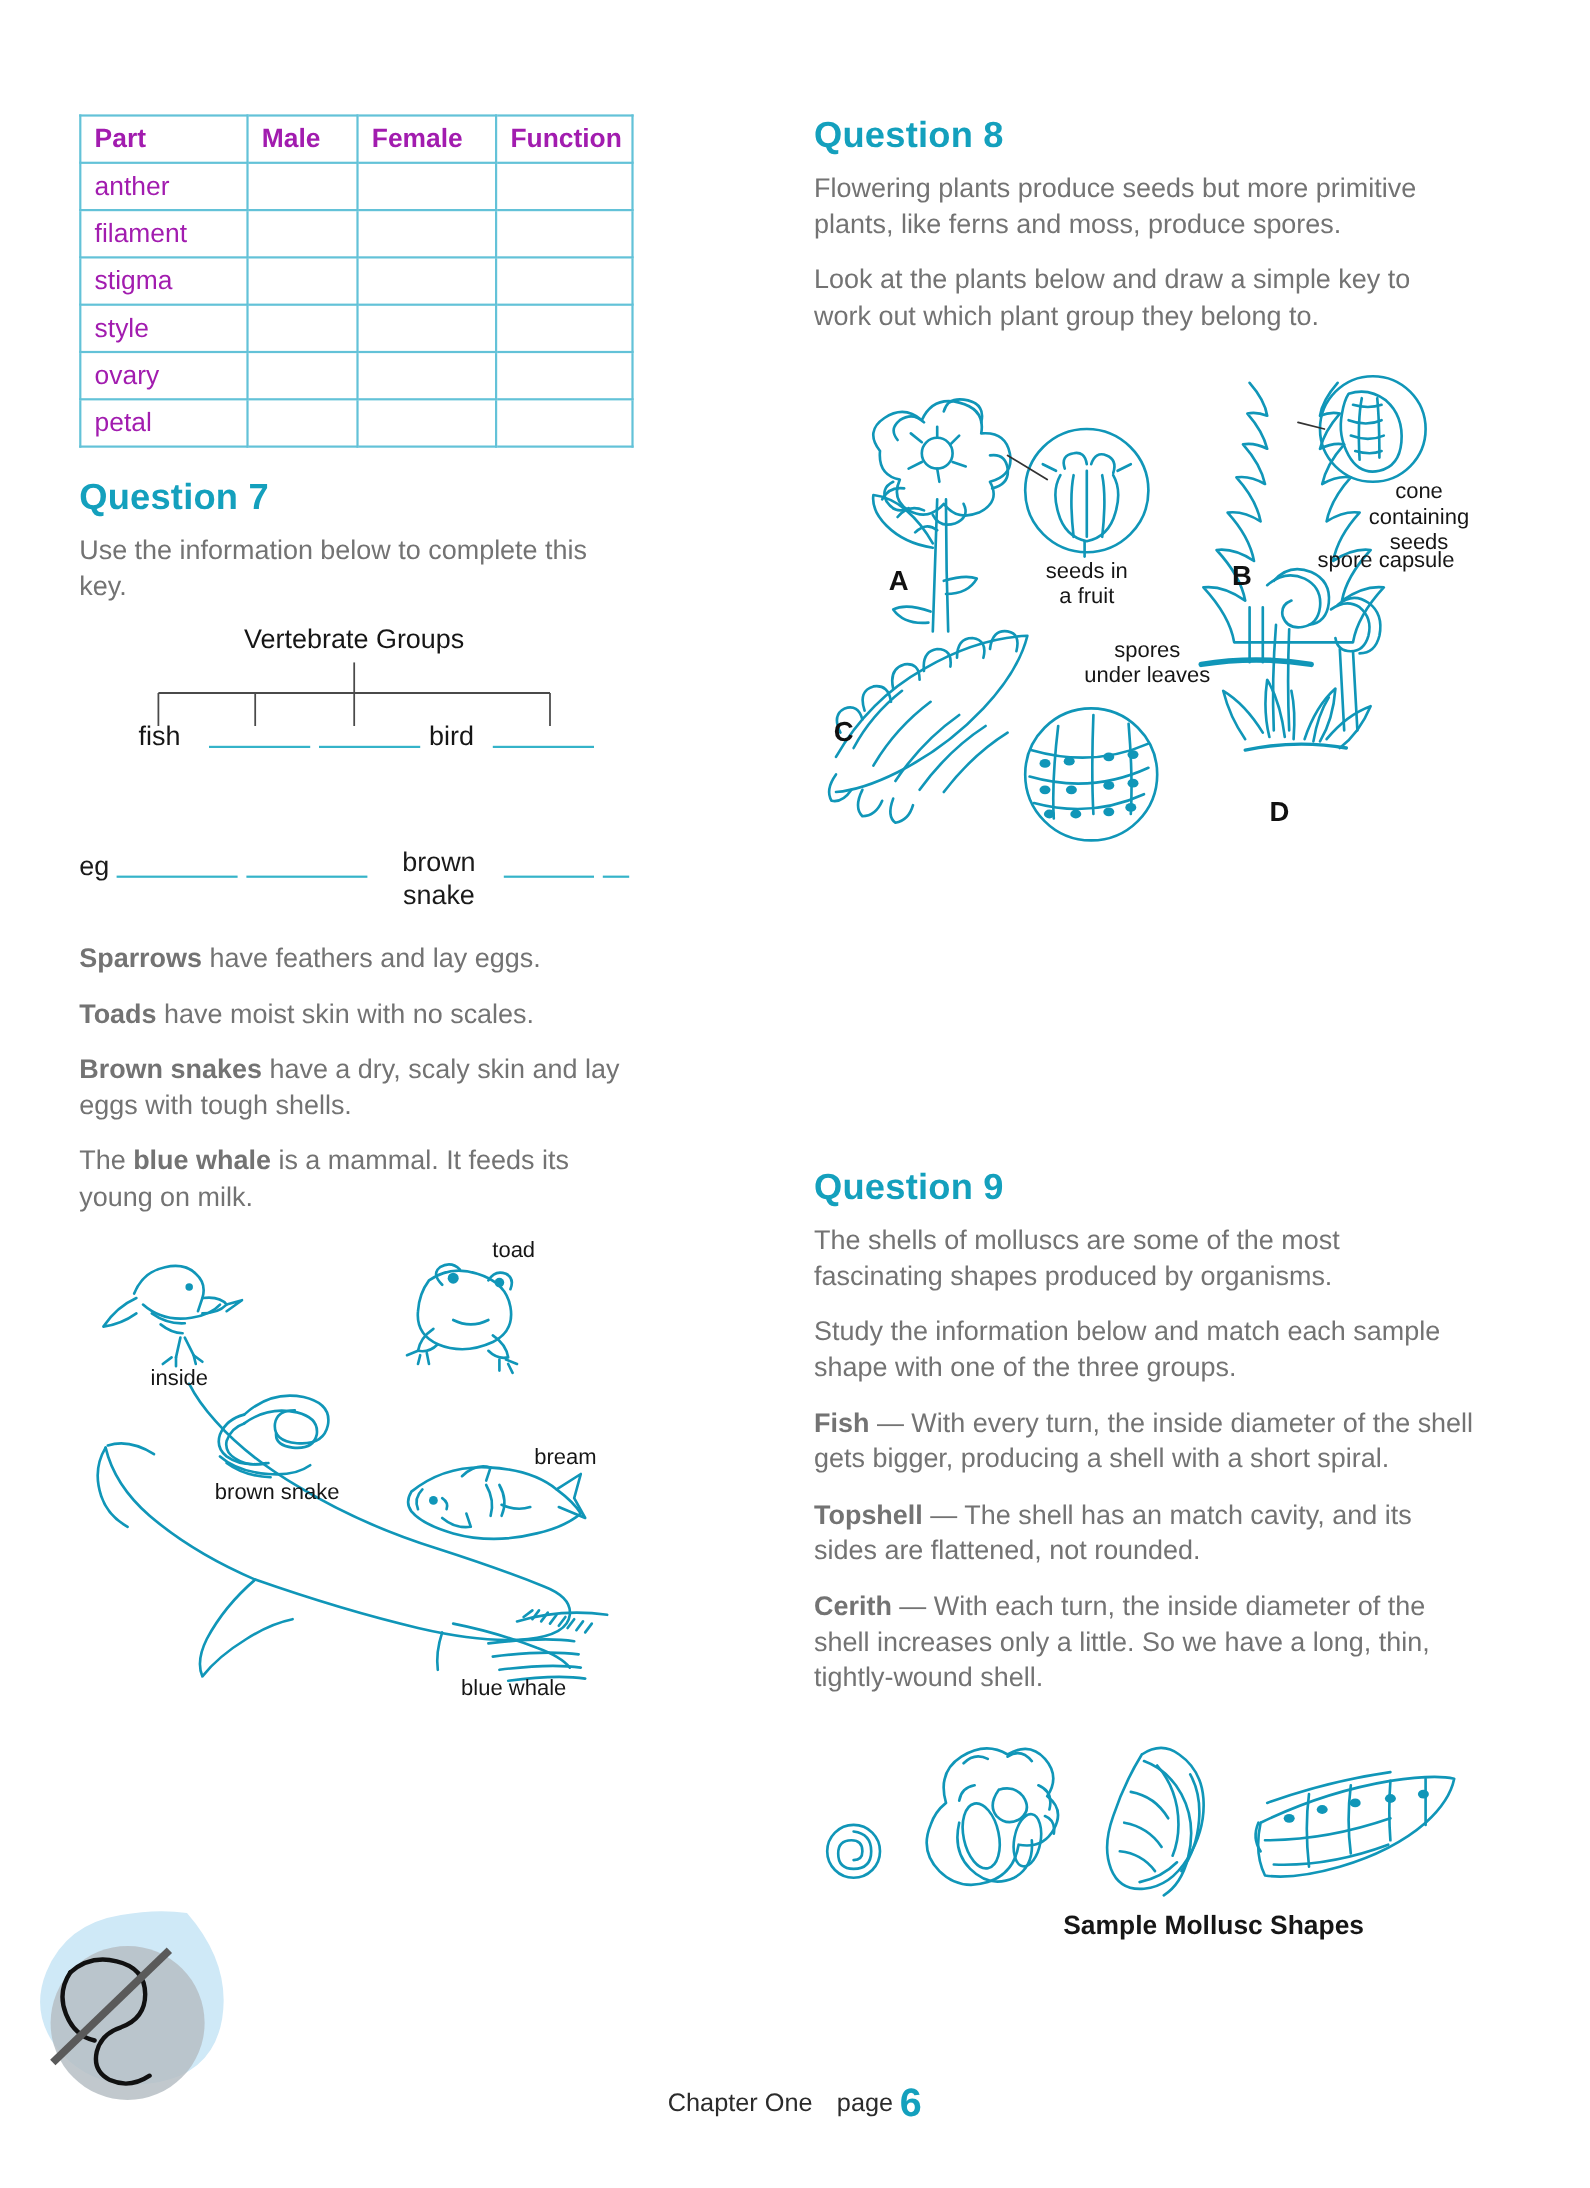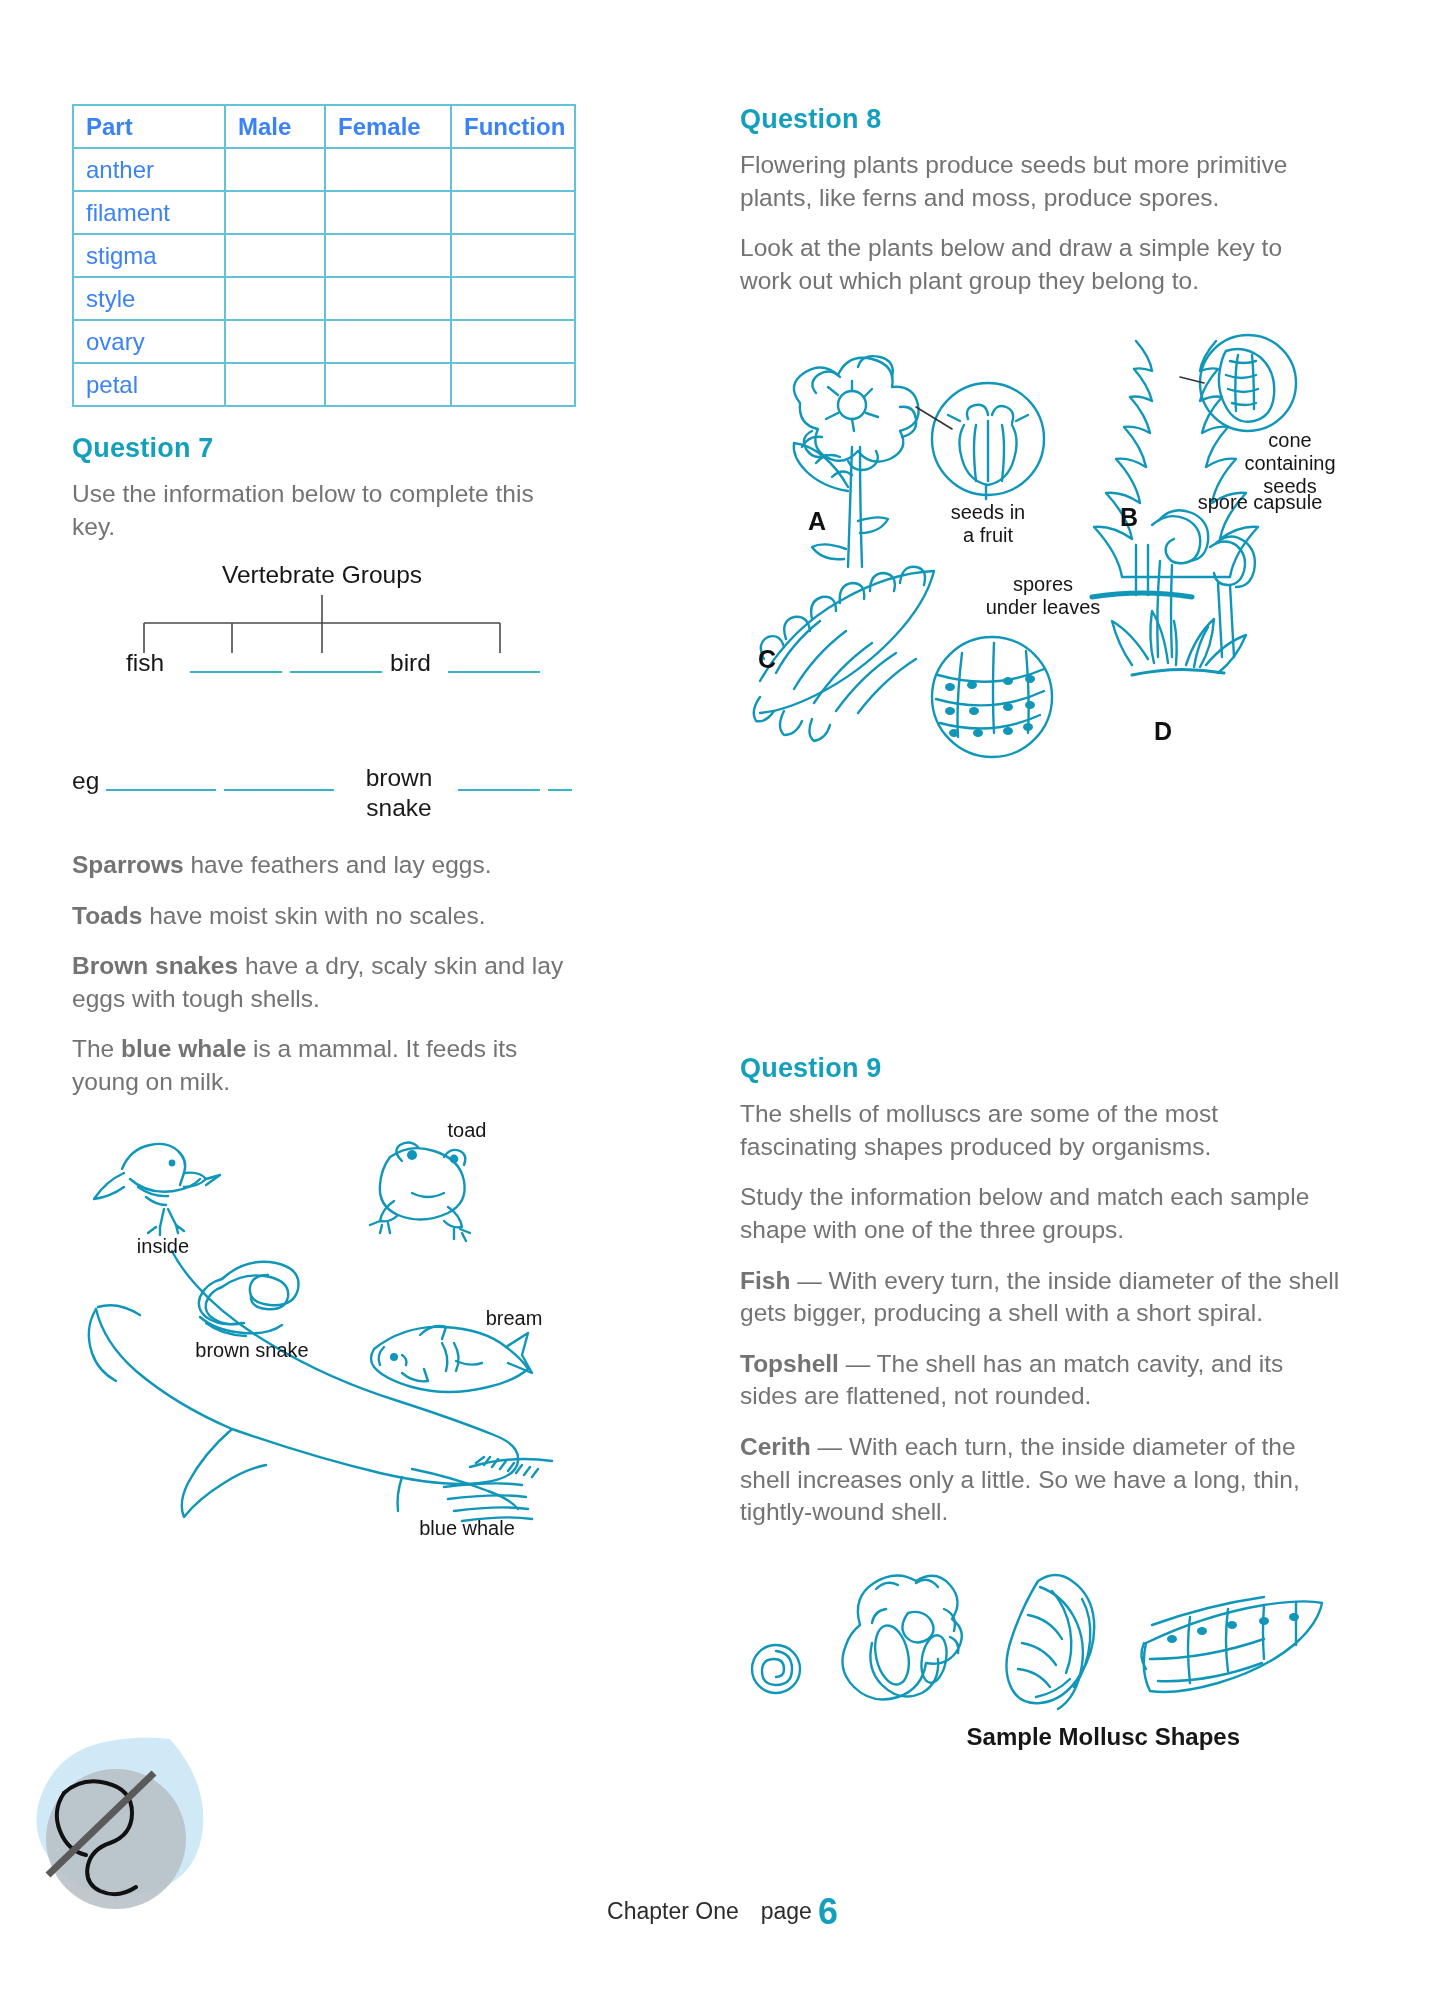--- a/index.html
+++ b/index.html
@@ -12,39 +12,39 @@
     overflow:hidden;
   }
   .page{position:relative;width:1445px;height:1989px;}
 
   
   .col-left{position:absolute;left:72px;top:104px;width:500px;}
   .col-right{position:absolute;left:740px;top:104px;width:600px;}
 
   
   .qhead{
-    color:#14a0bd;font-weight:bold;font-size:27px;
+    color:#14a0bd;font-weight:bold;font-size:33px;
     margin:0 0 14px 0;letter-spacing:.2px;
   }
   p.body{
     font-size:24.5px;line-height:1.33;margin:0 0 18px 0;color:#737373;
   }
   p.body b{font-weight:bold;}
   .tight{margin-bottom:12px;}
 
   
   table.parts{
     border-collapse:collapse;width:502px;margin:0 0 26px 0;
     table-layout:fixed;
   }
   table.parts th, table.parts td{
     border:2px solid #63c2d8;
     height:41px;padding:0 0 0 12px;
     text-align:left;vertical-align:middle;
-    font-size:24px;font-weight:normal;color:#3b82f6;
+    font-size:24px;font-weight:normal;color:#a21caf;
   }
   table.parts th{font-weight:bold;}
   col.c1{width:152px;}
   col.c2{width:100px;}
   col.c3{width:126px;}
   col.c4{width:124px;}
 
   
   .keydiag{position:relative;width:500px;height:190px;margin:14px 0 4px 0;}
   .kd-title{

